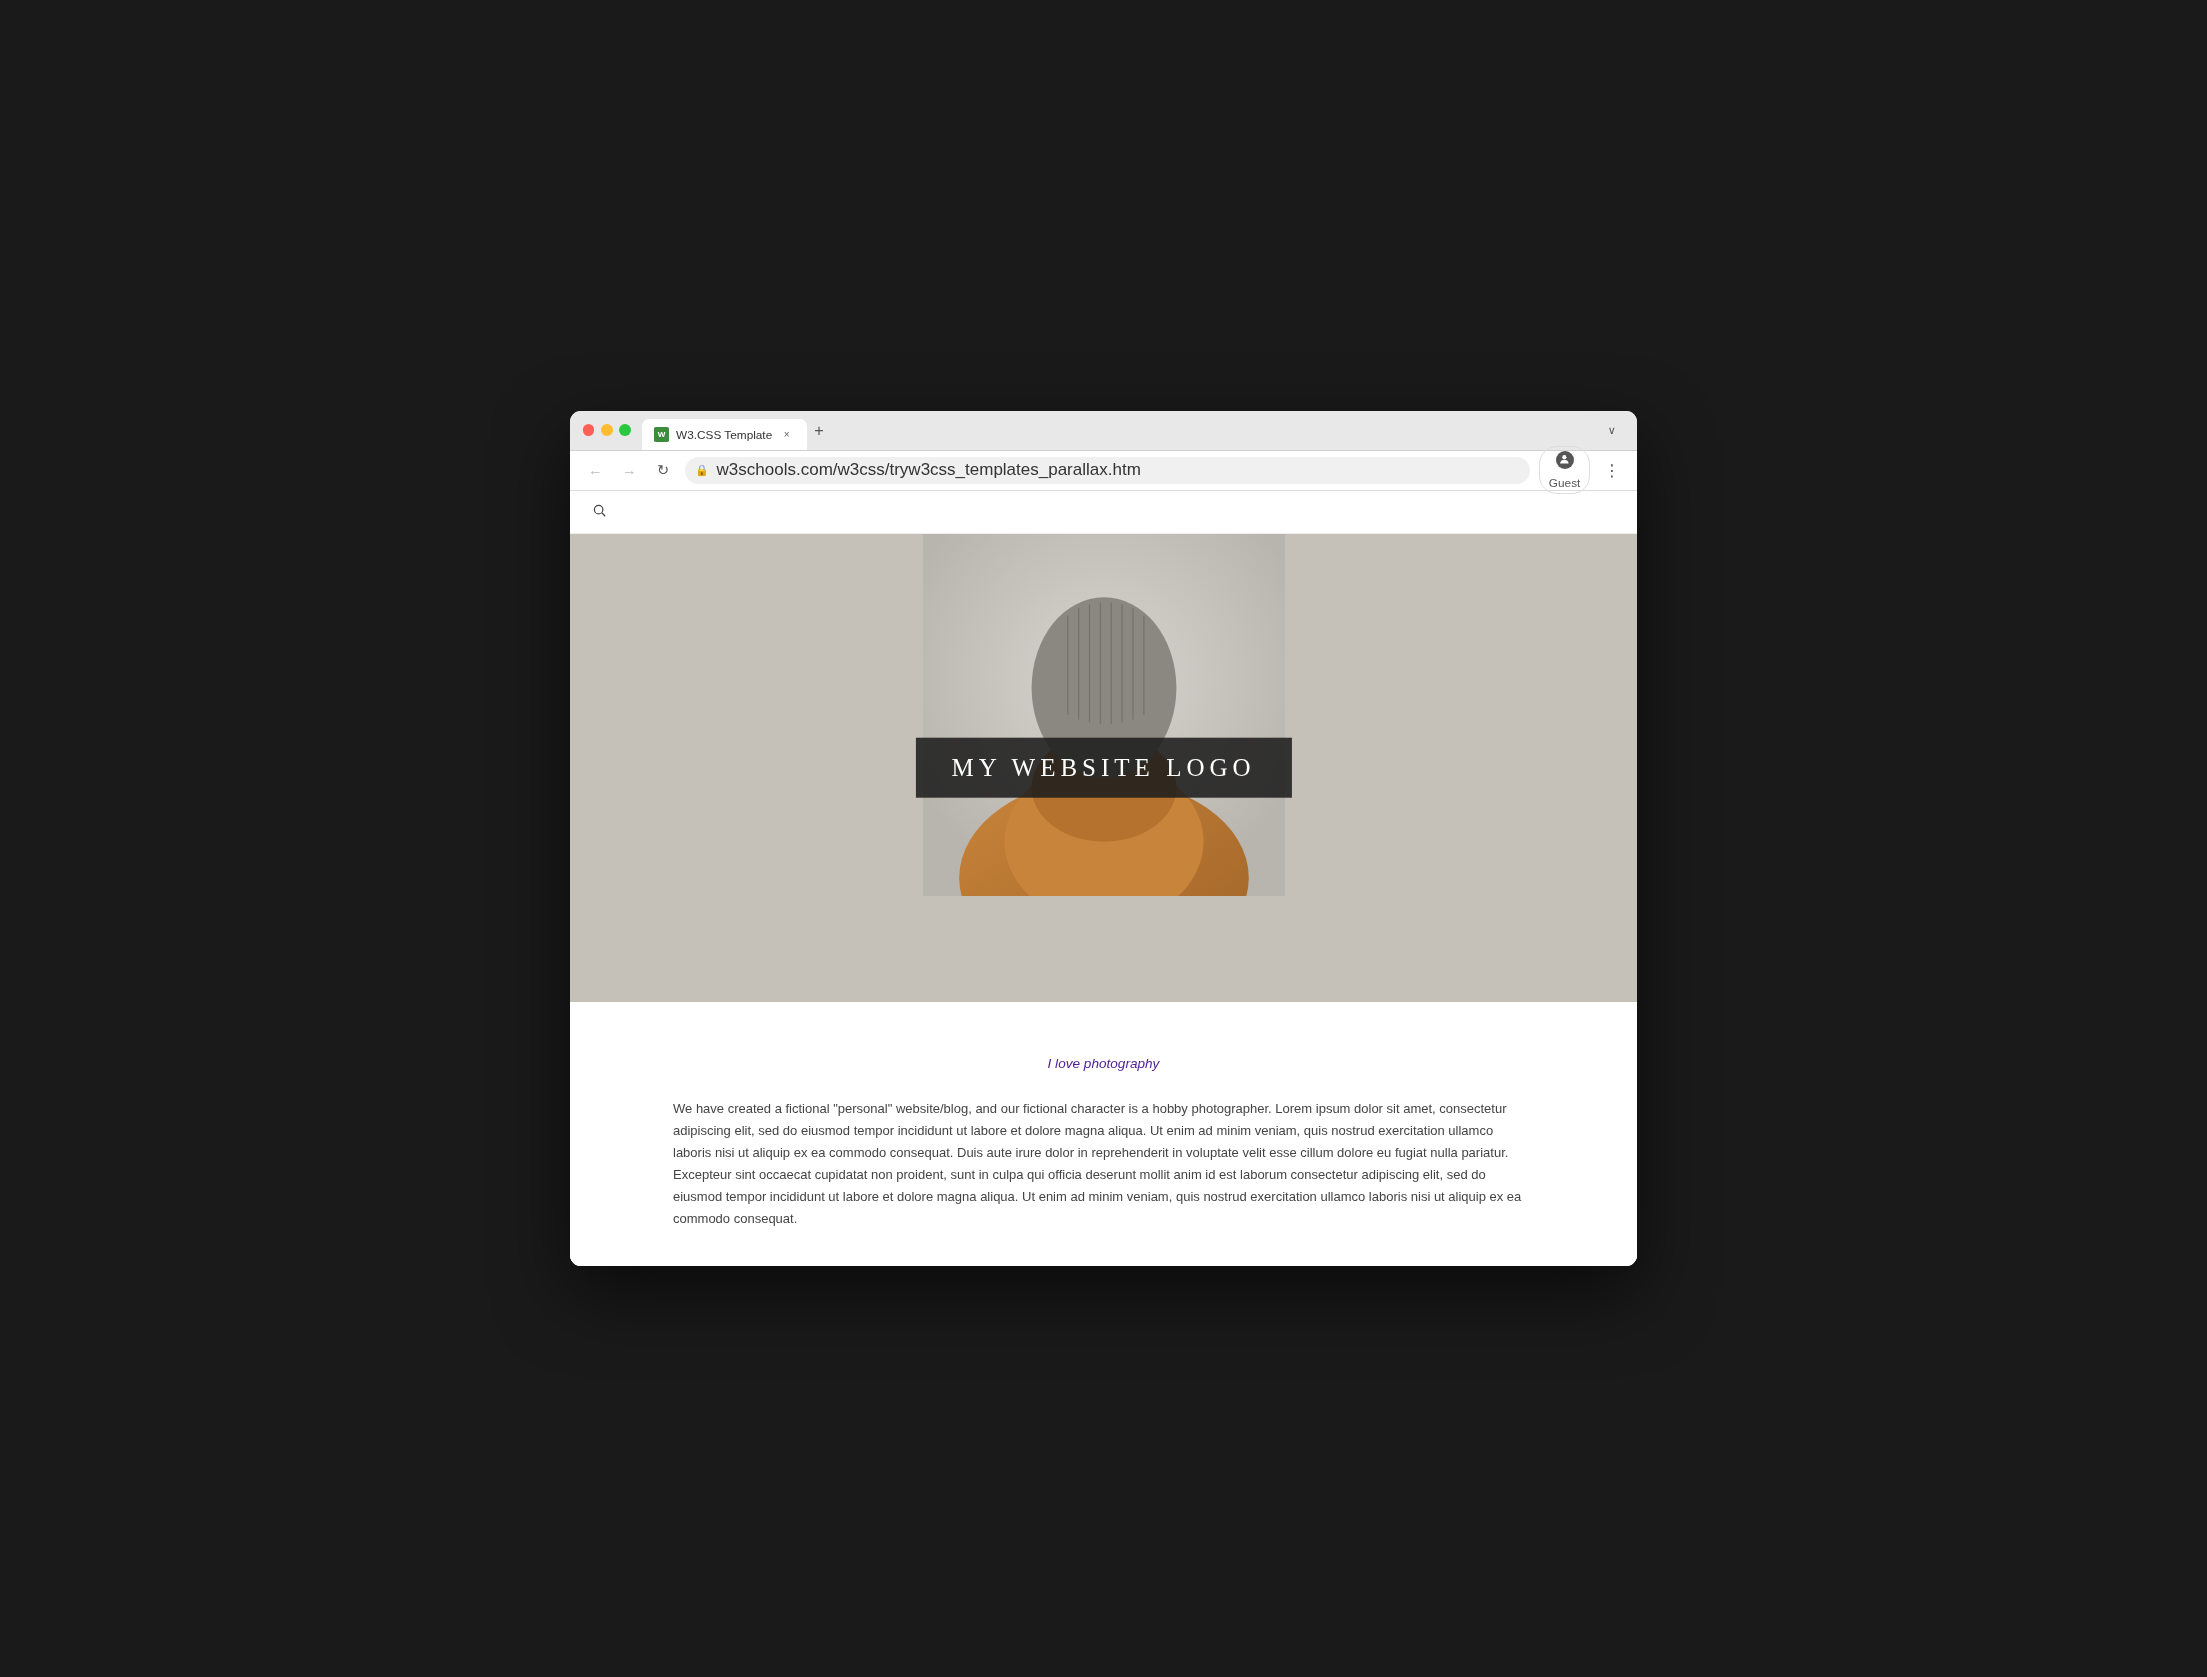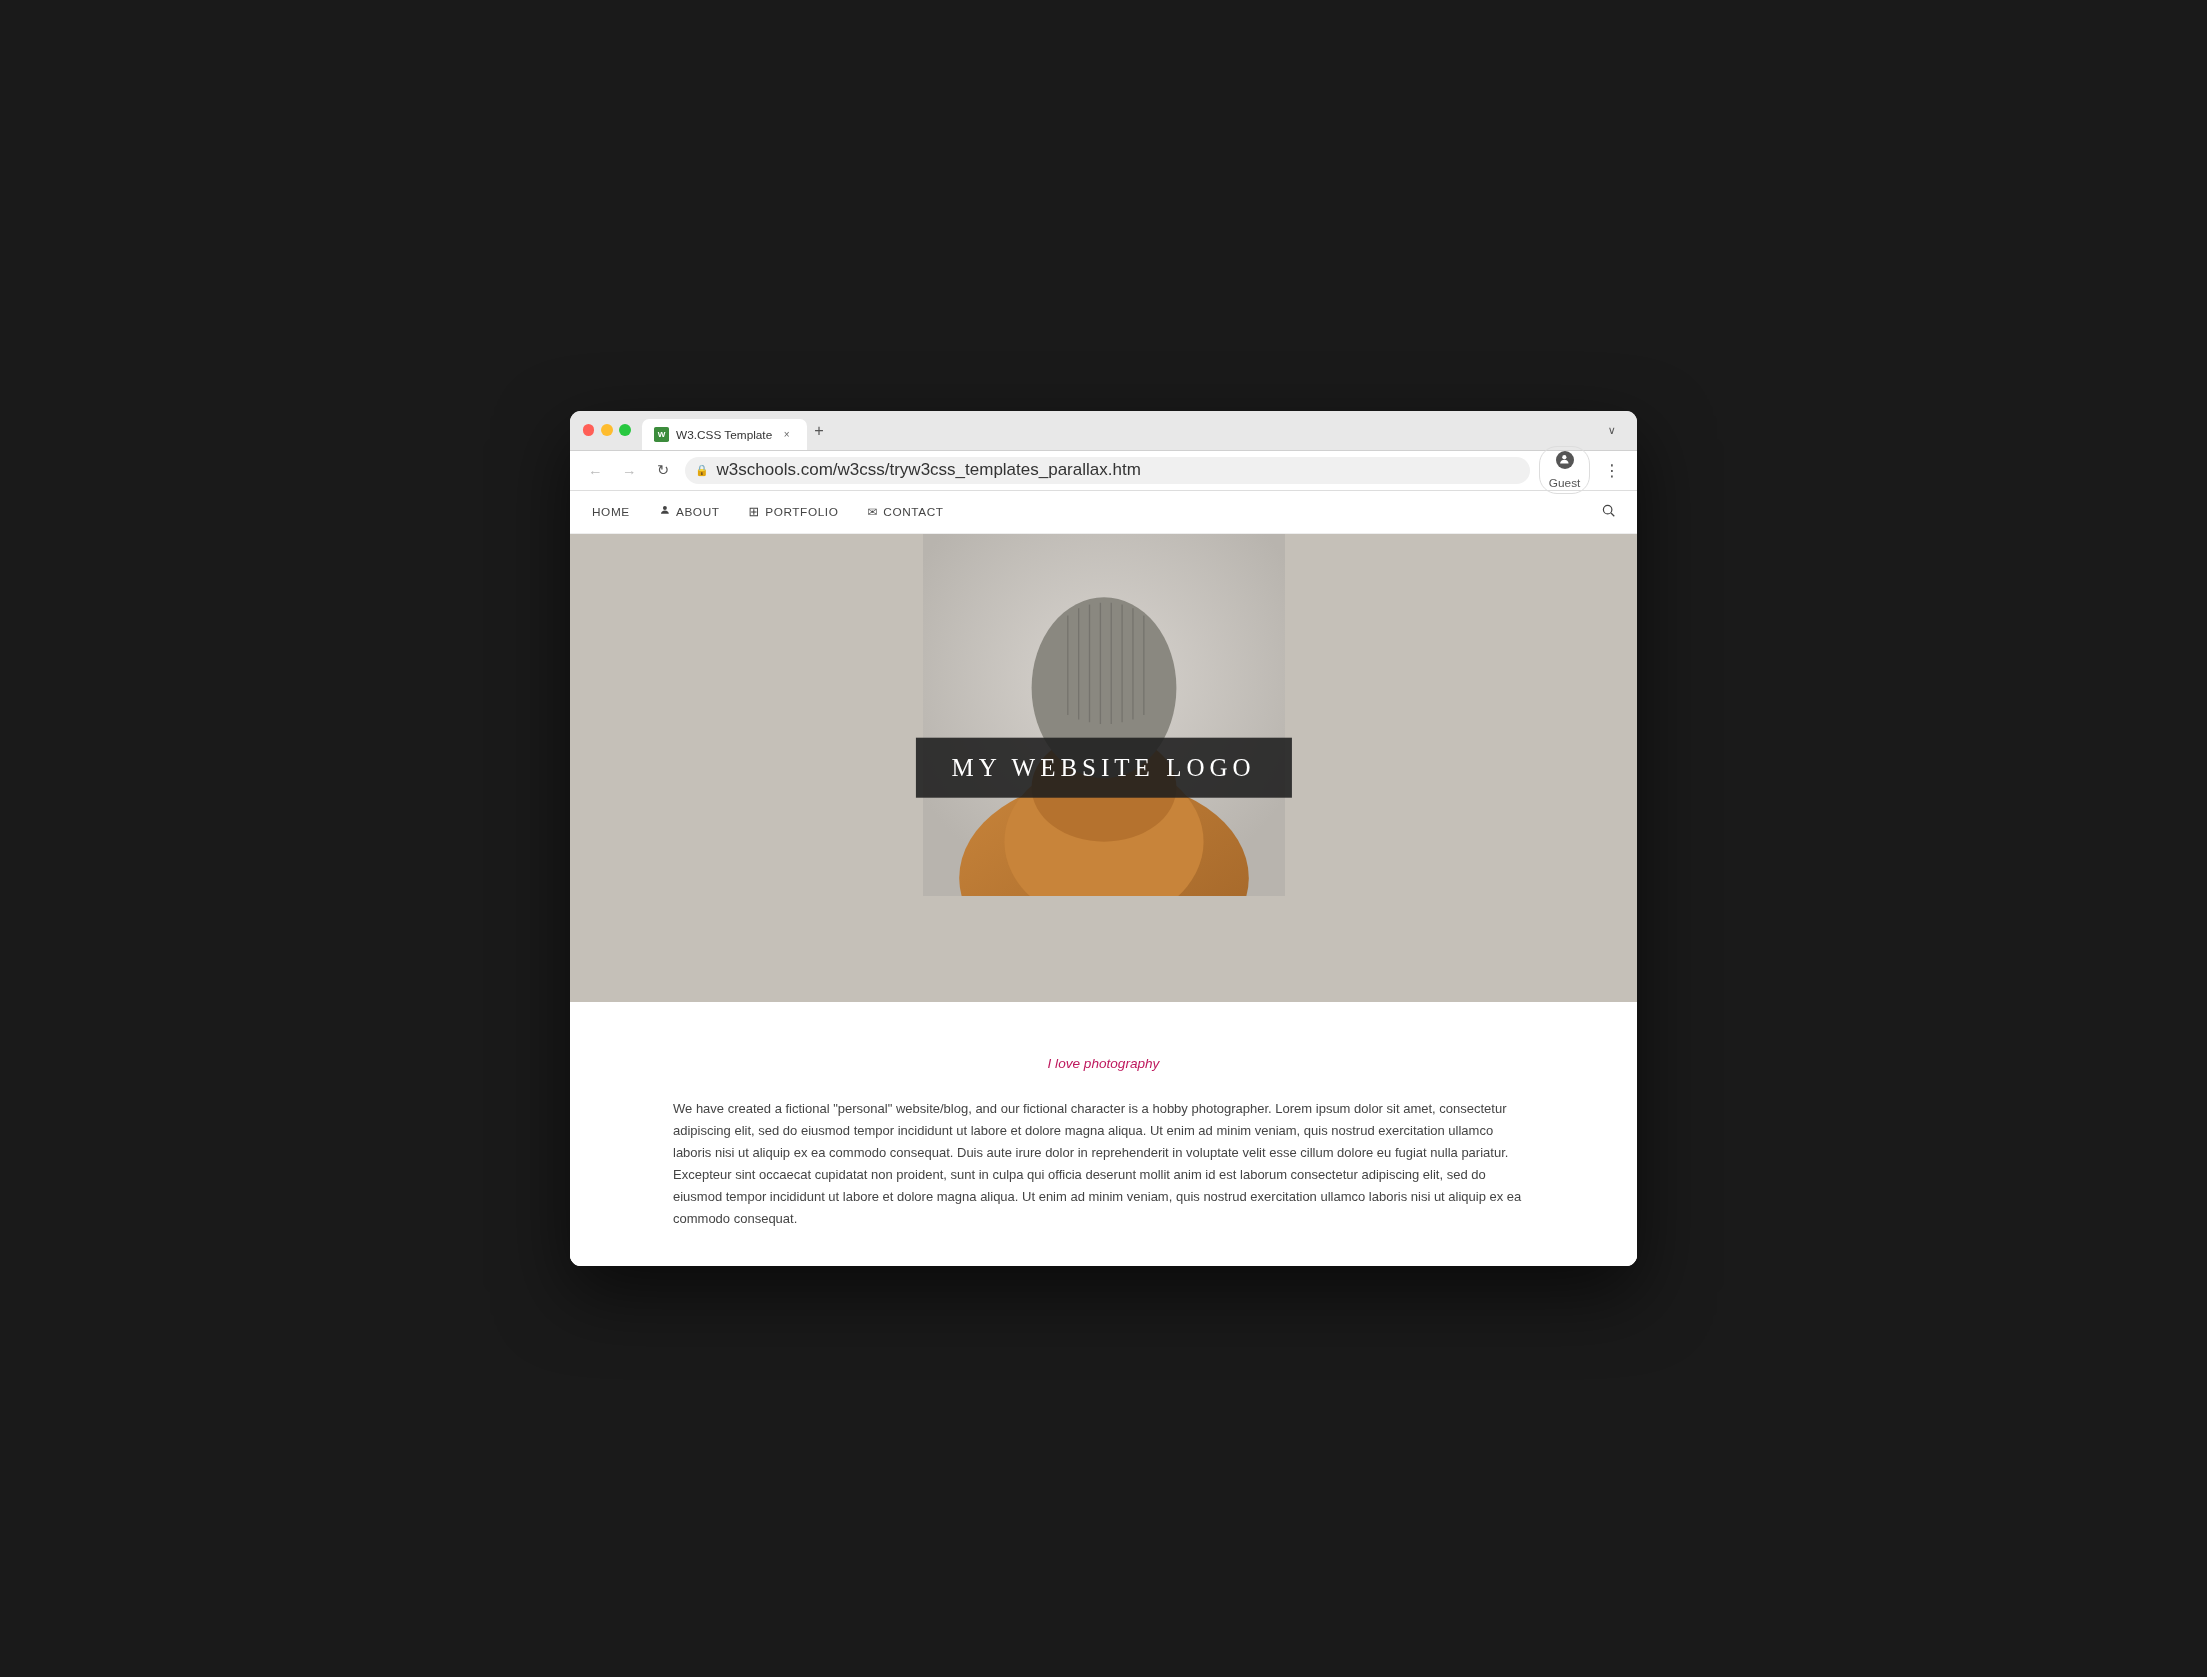--- a/index.html
+++ b/index.html
@@ -292,21 +292,21 @@
       color: #555;
       font-weight: 400;
       letter-spacing: 0.1em;
       margin-bottom: 14.5px;
       font-family: Georgia, serif;
     }
 
     .about-subtitle {
       text-align: center;
       font-size: 13.6px;
-      color: #be185d;
+      color: #4c1d95;
       font-style: italic;
       margin-bottom: 27px;
     }
 
     .about-text {
       font-size: 13px;
       color: #444;
       line-height: 1.7;
     }
 
@@ -353,42 +353,20 @@
         </svg>
       </div>
       <span>Guest</span>
     </div>
     <div class="menu-btn">⋮</div>
   </div>
 
   <div class="website">
 
     <nav class="site-nav">
-      <div class="nav-links">
-        <a class="nav-link">
-          <span>HOME</span>
-        </a>
-        <a class="nav-link">
-          <span>
-            <svg width="11.8" height="11.8" viewBox="0 0 24 24" fill="#444">
-                <circle cx="12" cy="8" r="4"></circle>
-                <path d="M4 20c0-4 3.6-7 8-7s8 3 8 7" fill="#444"></path>
-              </svg>
-          </span>
-          <span>ABOUT</span>
-        </a>
-        <a class="nav-link">
-          <span style="font-size:12.7px">⊞</span>
-          <span>PORTFOLIO</span>
-        </a>
-        <a class="nav-link">
-          <span style="font-size:11.8px">✉</span>
-          <span>CONTACT</span>
-        </a>
-      </div>
       <span class="nav-search">
         <svg width="14.5" height="14.5" viewBox="0 0 24 24" fill="none" stroke="#444" stroke-width="2">
           <circle cx="11" cy="11" r="7"></circle>
           <line x1="16.5" y1="16.5" x2="22" y2="22"></line>
         </svg>
       </span>
     </nav>
 
     <div class="hero">
 

